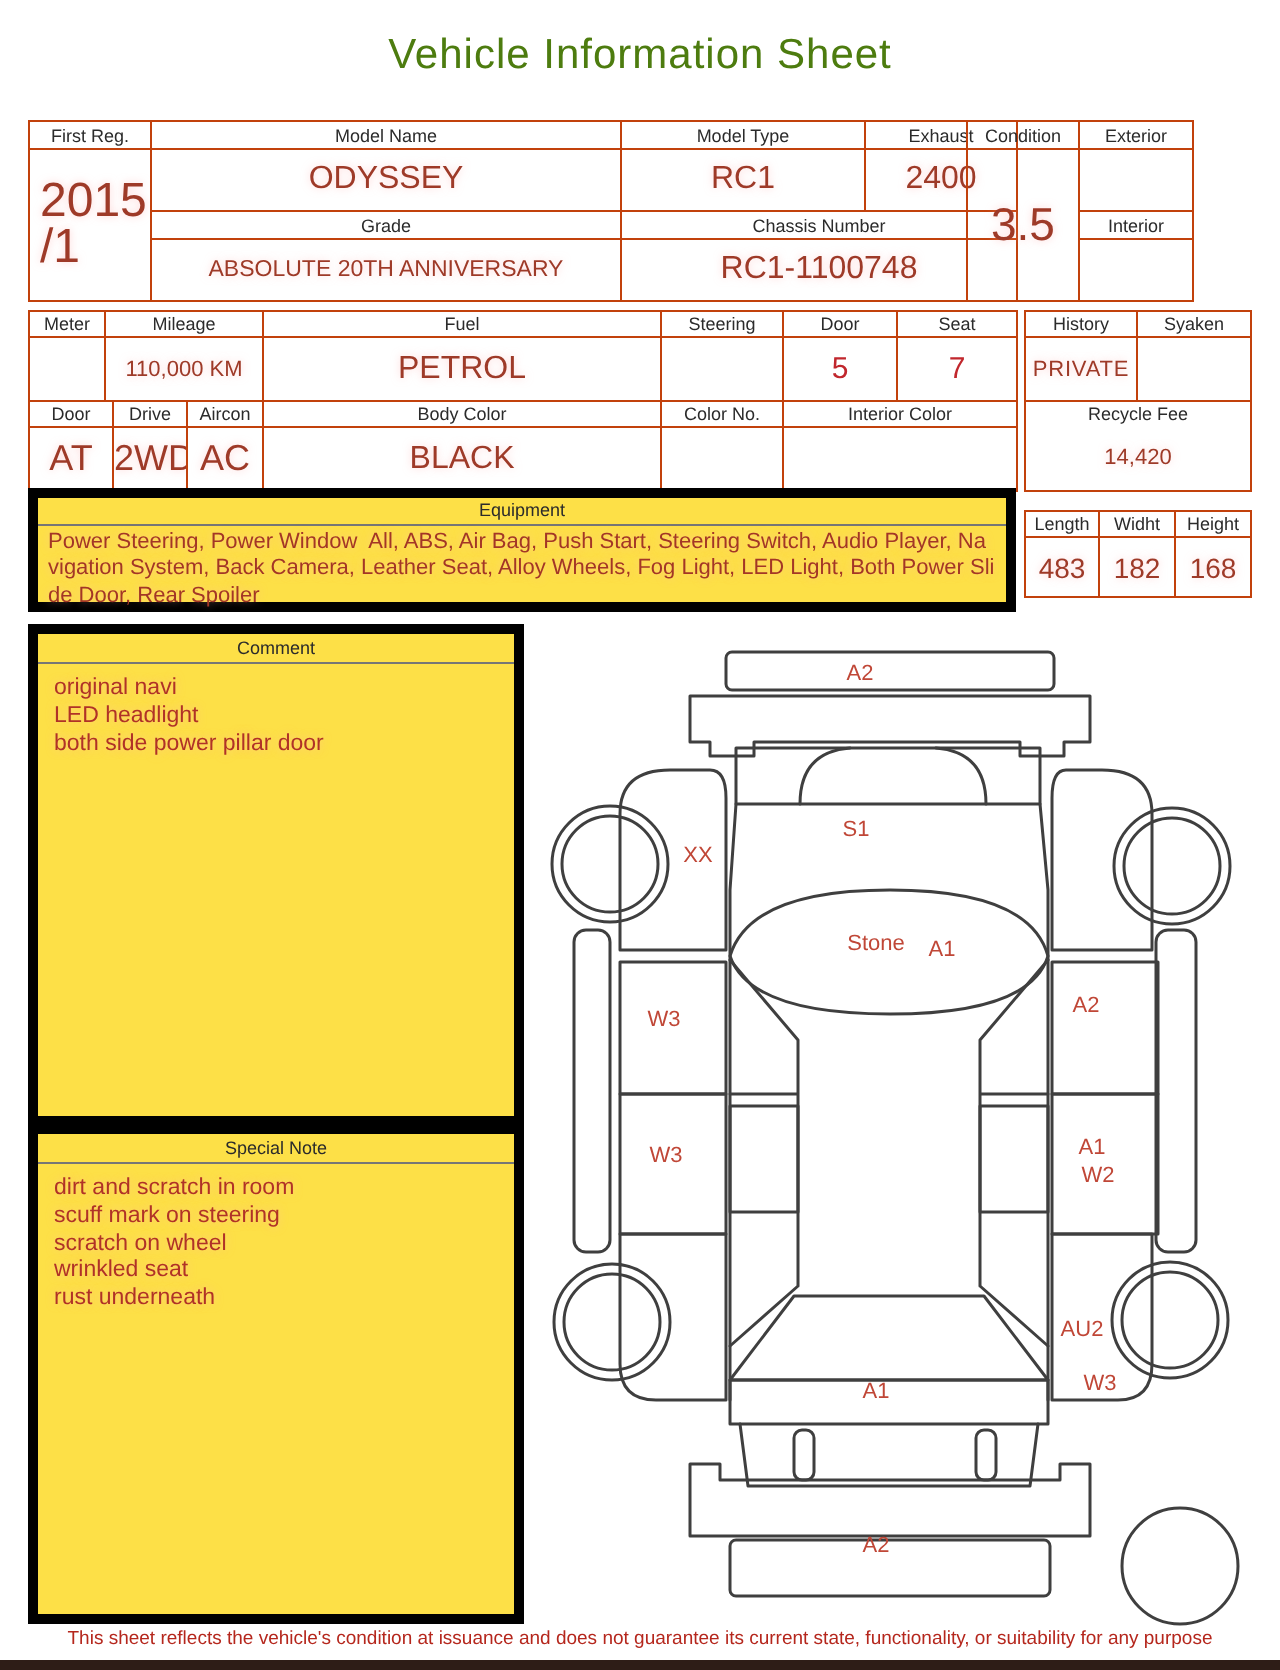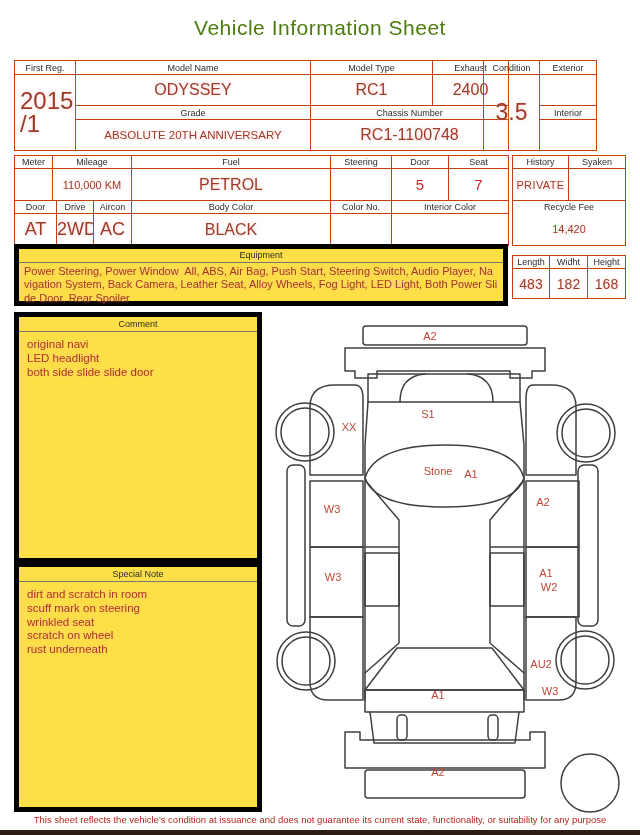--- a/index.html
+++ b/index.html
@@ -210,31 +210,31 @@
       <td class="val dimv">168</td>
     </tr>
   </tbody>
     </table>
 
   <div class="box" id="commentBox">
     <div class="box-hdr">Comment</div>
     <div class="box-body">
       <div>original navi</div>
       <div>LED headlight</div>
-      <div>both side slide slide door</div>
+      <div>both side power pillar door</div>
     </div>
   </div>
 
   <div class="box" id="specialBox">
     <div class="box-hdr">Special Note</div>
     <div class="box-body">
       <div>dirt and scratch in room</div>
       <div>scuff mark on steering</div>
+      <div>scratch on wheel</div>
       <div>wrinkled seat</div>
-      <div>scratch on wheel</div>
       <div>rust underneath</div>
     </div>
   </div>
 
   <svg id="diagram" viewBox="0 0 365 505">
     <g stroke="#3f3f3f" stroke-width="1.5" fill="none" stroke-linejoin="round" stroke-linecap="round">
       <rect x="88" y="11" width="164" height="19" rx="3"></rect>
       <path d="M70 33 H270 V56 H257 V63 H235 V56 H102 V63 H80 V56 H70 Z"></path>
       <rect x="93" y="59" width="152" height="28"></rect>
       <path d="M125 87 Q125 61 150 59"></path>

